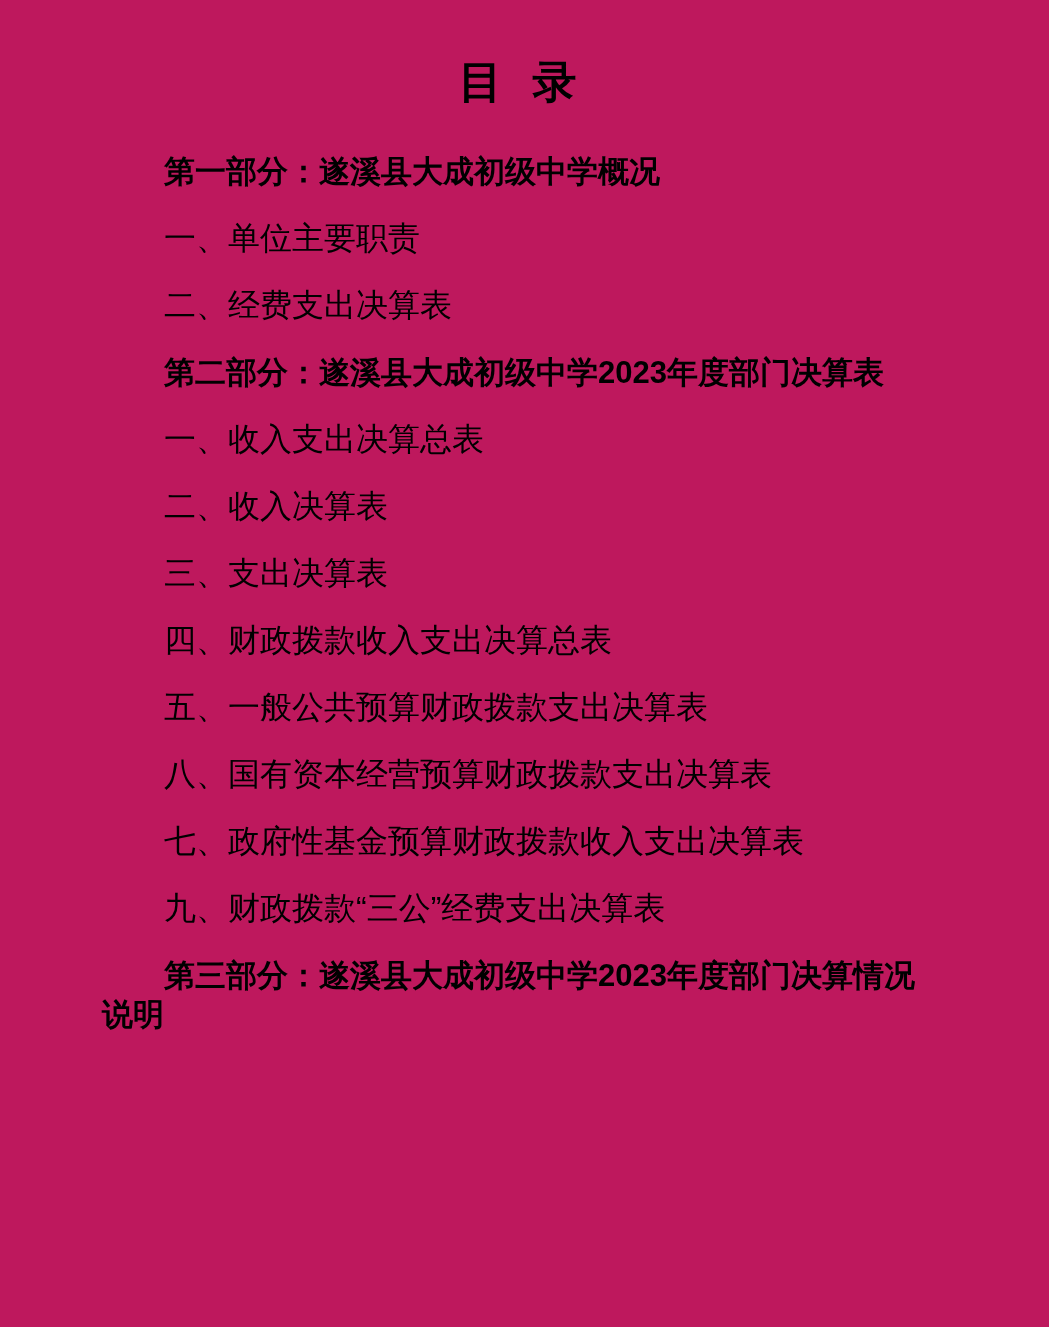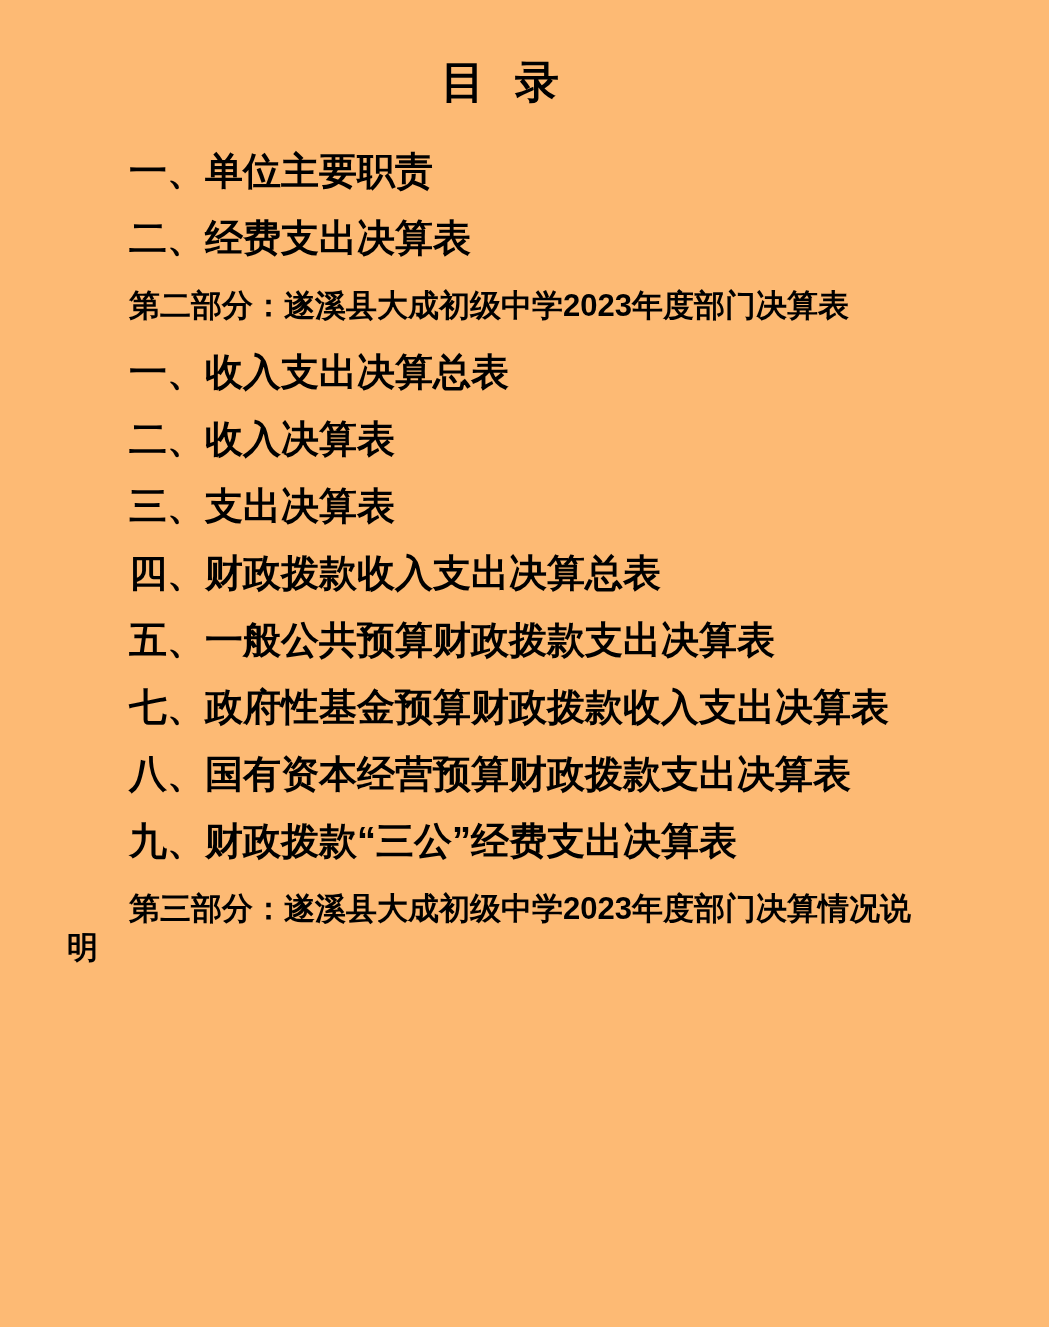--- a/index.html
+++ b/index.html
@@ -11,73 +11,74 @@
   body {
     width: 1049px;
     height: 1327px;
     font-family: "Liberation Sans", sans-serif;
     color: #000000;
     overflow: hidden;
   }
   .page {
     width: 1049px;
     height: 1327px;
-    background: #fdba74;
-    padding: 56px 115px 0 67px;
+    background: #be185d;
+    padding: 56px 115px 0 102px;
   }
   .doc-title {
     font-size: 44px;
     font-weight: 700;
     line-height: 52px;
     text-align: center;
     margin: 0 0 44px 0;
     word-spacing: 16px;
     letter-spacing: 1px;
   }
   .toc-entry {
-    font-size: 38px;
-    font-weight: 700;
+    font-size: 32px;
+    font-weight: 400;
     line-height: 39px;
     margin: 0 0 28px 0;
     text-indent: 62px;
     word-break: break-all;
   }
   .toc-entry.part-heading {
     font-weight: 700;
     font-size: 31px;
   }
 </style>
 </head>
 <body>
 
 <div class="page">
 
   <h1 class="doc-title">目 录</h1>
 
+  <p class="toc-entry part-heading">第一部分：遂溪县大成初级中学概况</p>
 
   <p class="toc-entry">一、单位主要职责</p>
 
   <p class="toc-entry">二、经费支出决算表</p>
 
 
   <p class="toc-entry part-heading">第二部分：遂溪县大成初级中学2023年度部门决算表</p>
 
   <p class="toc-entry">一、收入支出决算总表</p>
 
   <p class="toc-entry">二、收入决算表</p>
 
   <p class="toc-entry">三、支出决算表</p>
 
   <p class="toc-entry">四、财政拨款收入支出决算总表</p>
 
   <p class="toc-entry">五、一般公共预算财政拨款支出决算表</p>
 
 
+  <p class="toc-entry">八、国有资本经营预算财政拨款支出决算表</p>
+
   <p class="toc-entry">七、政府性基金预算财政拨款收入支出决算表</p>
-
-  <p class="toc-entry">八、国有资本经营预算财政拨款支出决算表</p>
 
   <p class="toc-entry">九、财政拨款“三公”经费支出决算表</p>
 
   <p class="toc-entry part-heading">第三部分：遂溪县大成初级中学2023年度部门决算情况说明</p>
 
 
 </div>
 
 </body></html>

